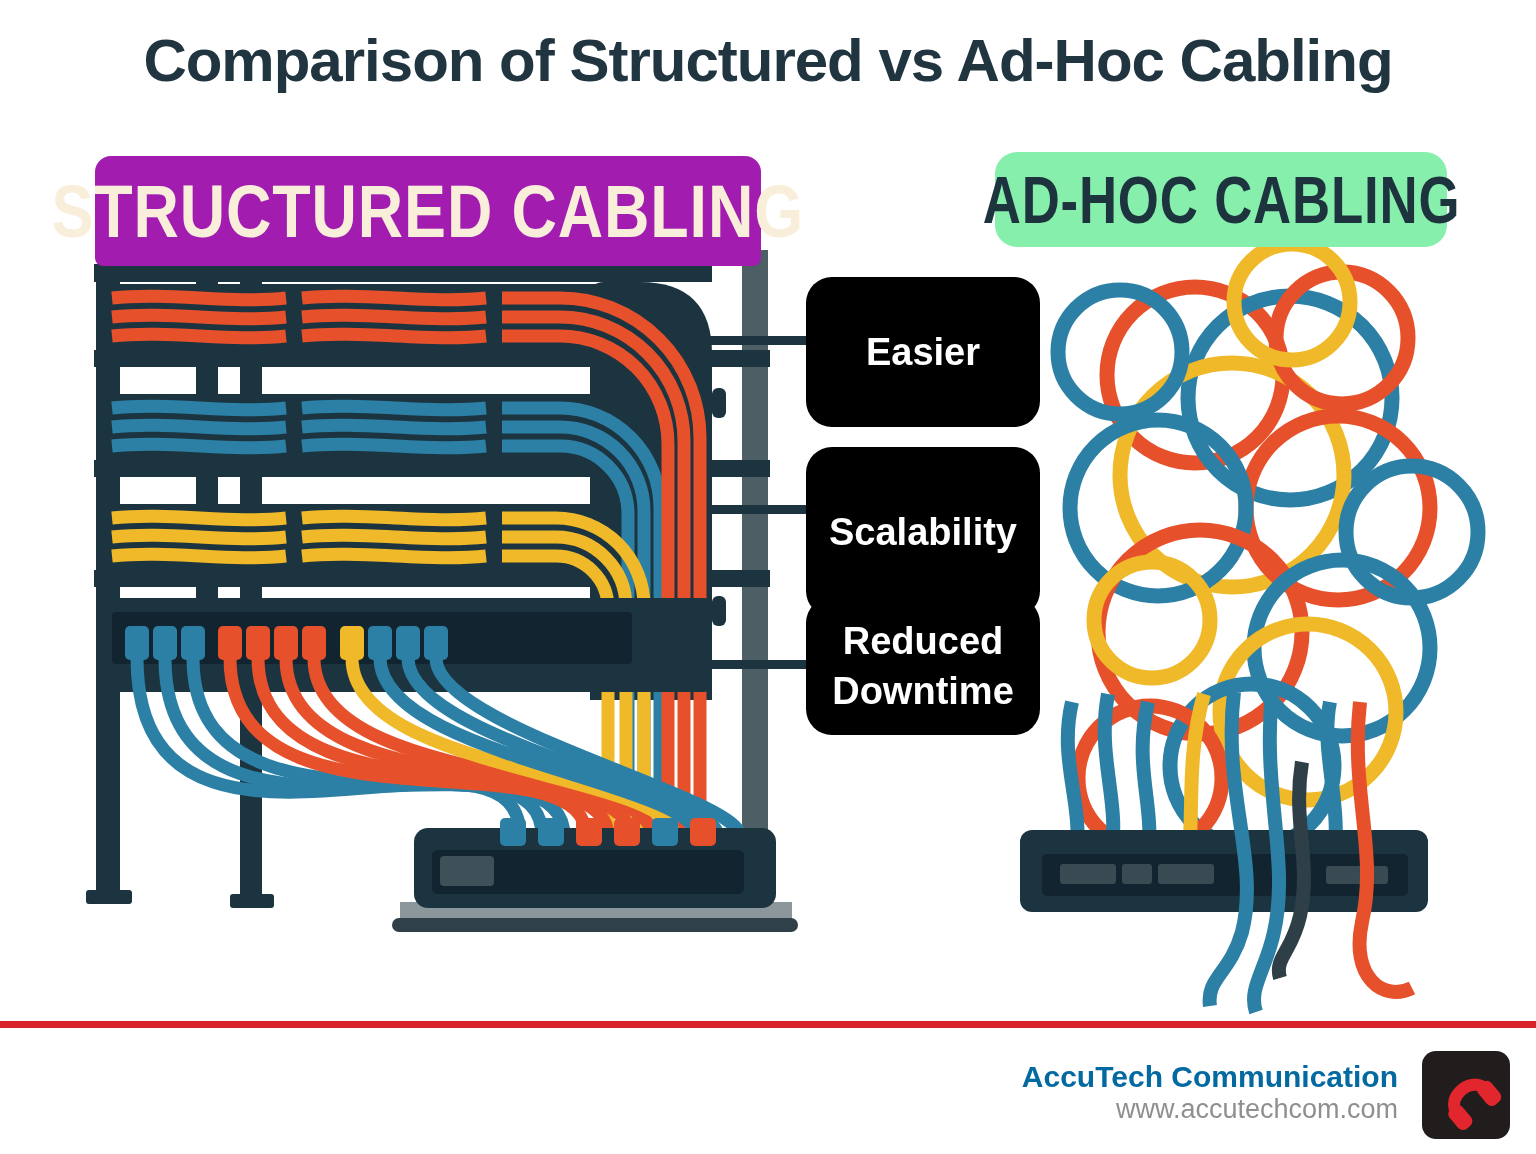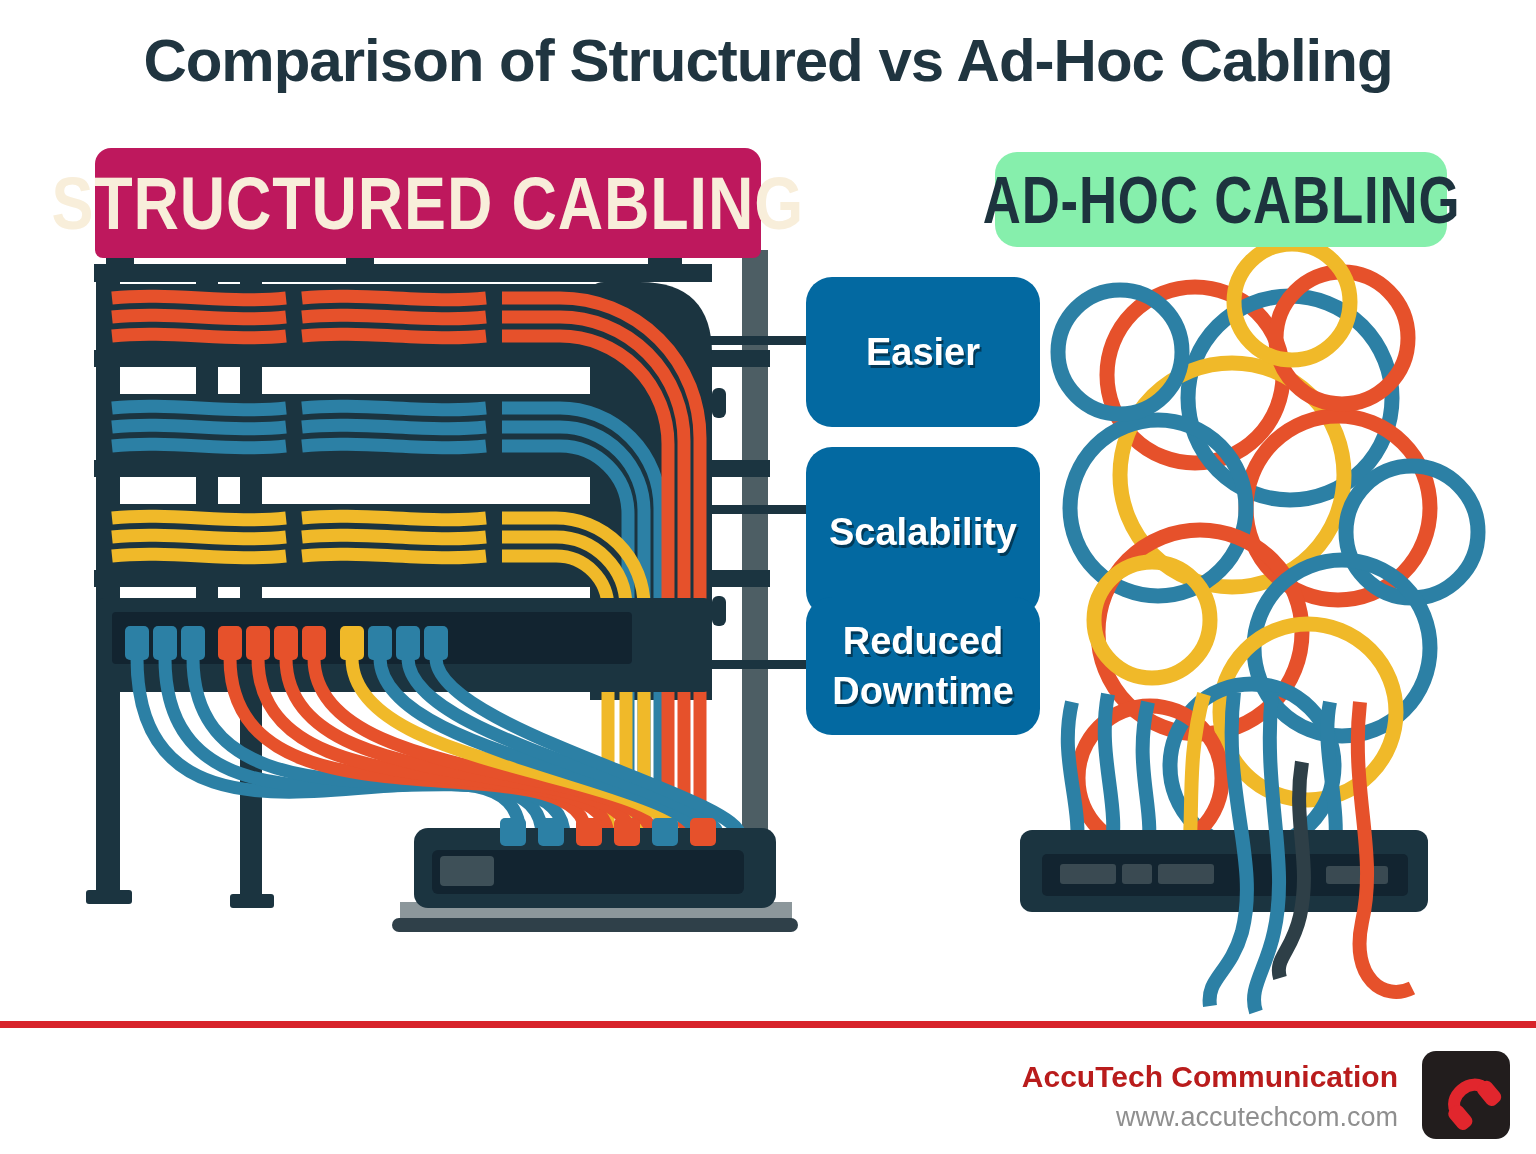--- a/index.html
+++ b/index.html
@@ -1,38 +1,38 @@
 <!DOCTYPE html>
 <html><head>
 <meta charset="utf-8">
 <style>
   html,body{margin:0;padding:0;background:#ffffff;}
   .page{position:relative;width:1536px;height:1154px;background:#ffffff;overflow:hidden;
         font-family:"Liberation Sans", sans-serif;}
   .title{position:absolute;top:26px;left:0;width:100%;text-align:center;
          font-size:60px;font-weight:700;color:#203540;letter-spacing:-1px;}
   .banner{position:absolute;display:flex;align-items:center;justify-content:center;}
-  .banner-structured{left:95px;top:148px;width:666px;height:110px;background:#be185d;
+  .banner-structured{left:95px;top:156px;width:666px;height:110px;background:#a21caf;
          border-radius:16px 16px 8px 8px;}
   .banner-structured span{font-size:74px;font-weight:700;color:#F8EEDA;letter-spacing:1px;
          transform:scaleX(0.85);white-space:nowrap;}
   .banner-adhoc{left:995px;top:152px;width:452px;height:95px;background:#86efac;border-radius:22px;}
   .banner-adhoc span{font-size:66px;font-weight:700;color:#1D333E;letter-spacing:1px;
          transform:scaleX(0.80);white-space:nowrap;}
-  .badge{position:absolute;left:806px;width:234px;background:#0369a1;border-radius:26px;
+  .badge{position:absolute;left:806px;width:234px;background:#000000;border-radius:26px;
          display:flex;flex-direction:column;align-items:center;justify-content:center;}
   .badge span{font-size:38px;font-weight:700;color:#ffffff;line-height:1.32;
          text-shadow:2px 3px 0 rgba(0,0,0,0.45);white-space:nowrap;}
   .badge-1{top:277px;height:150px;}
   .badge-2{top:447px;height:170px;}
   .badge-3{top:597px;height:138px;}
   .red-rule{position:absolute;left:0;top:1021px;width:100%;height:7px;background:#D8232A;}
   .footer-text{position:absolute;top:1060px;right:138px;text-align:right;}
-  .footer-company{font-size:30px;font-weight:700;color:#b91c1c;}
-  .footer-site{font-size:27px;color:#8F8F8F;margin-top:8px;}
+  .footer-company{font-size:30px;font-weight:700;color:#0369a1;}
+  .footer-site{font-size:27px;color:#8F8F8F;margin-top:0;}
   .logo{position:absolute;top:1051px;right:26px;width:88px;height:88px;background:#221D1D;
         border-radius:14px;display:flex;align-items:center;justify-content:center;}
   svg.art{position:absolute;left:0;top:0;}
 </style>
 </head>
 <body>
 
 <div class="page">
 
   <svg class="art" width="1536" height="1154" viewBox="0 0 1536 1154">

